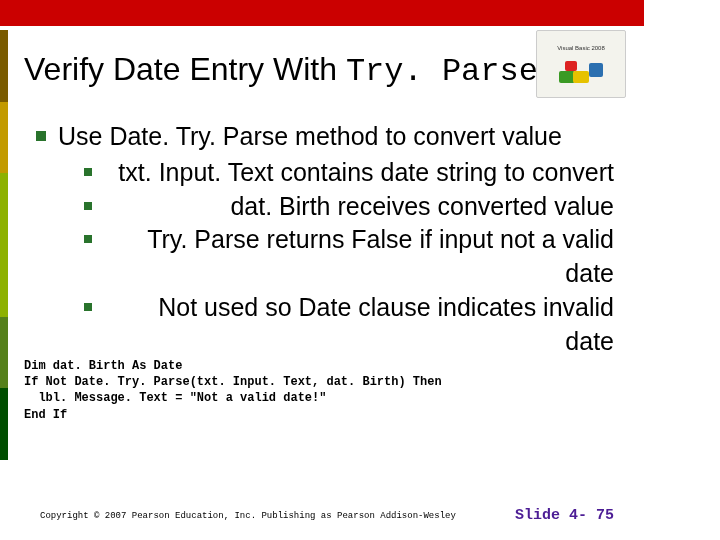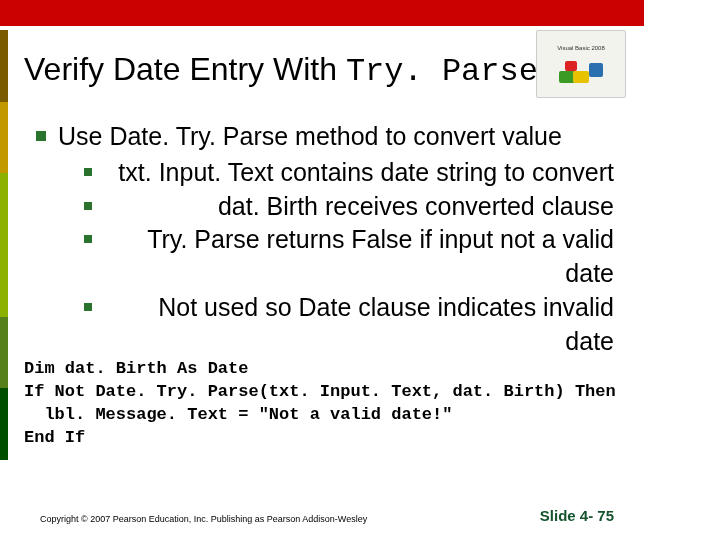--- a/index.html
+++ b/index.html
@@ -124,44 +124,45 @@
     height: 8px;
     background: #29732c;
   }
 
   .code {
     position: absolute;
     top: 358px;
     left: 24px;
     right: 24px;
     font-family: "Courier New", Courier, monospace;
-    font-size: 17px;
+    font-size: 12px;
     font-weight: bold;
     line-height: 1.35;
     white-space: pre;
     color: #000;
   }
 
   .footer {
     position: absolute;
     bottom: 16px;
     left: 40px;
     right: 30px;
     display: flex;
     justify-content: space-between;
-    align-items: flex-end;
+    align-items: center;
+    font-family: Liberation Mono, monospace;
   }
   .copyright {
     font-size: 9px;
     color: #000;
   }
   .slidenum {
     font-size: 15px;
     font-weight: bold;
-    color: #14532d;
+    color: #4c1d95;
   }
 </style>
 </head>
 <body>
 
 <div class="slide">
 
   <div class="topbar"></div>
 
   <div class="sidebar">
@@ -184,21 +185,21 @@
 
   <div class="title">
     <span>Verify Date Entry With </span><span class="mono">Try. Parse</span>
   </div>
 
   <ul class="body">
     <li>
       <span>Use Date. Try. Parse method to convert value</span>
       <ul>
         <li><span>txt. Input. Text contains date string to convert</span></li>
-        <li><span>dat. Birth receives converted clause</span></li>
+        <li><span>dat. Birth receives converted value</span></li>
         <li><span>Try. Parse returns False if input not a valid date</span></li>
         <li><span>Not used so Date clause indicates invalid date</span></li>
       </ul>
     </li>
   </ul>
 
   <div class="code"><span>Dim dat. Birth As Date</span>
 <span>If Not Date. Try. Parse(txt. Input. Text, dat. Birth) Then</span>
 <span>  lbl. Message. Text = "Not a valid date!"</span>
 <span>End If</span></div>

